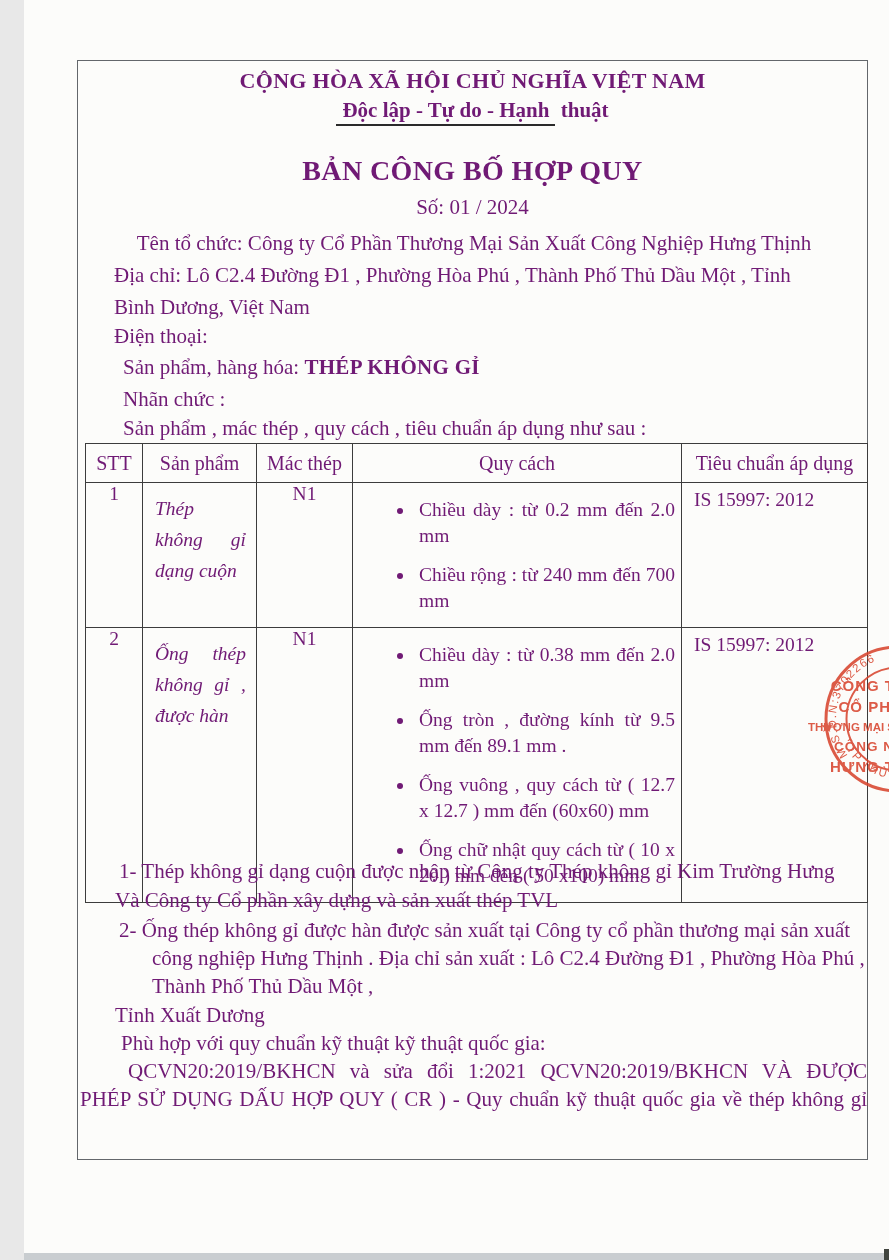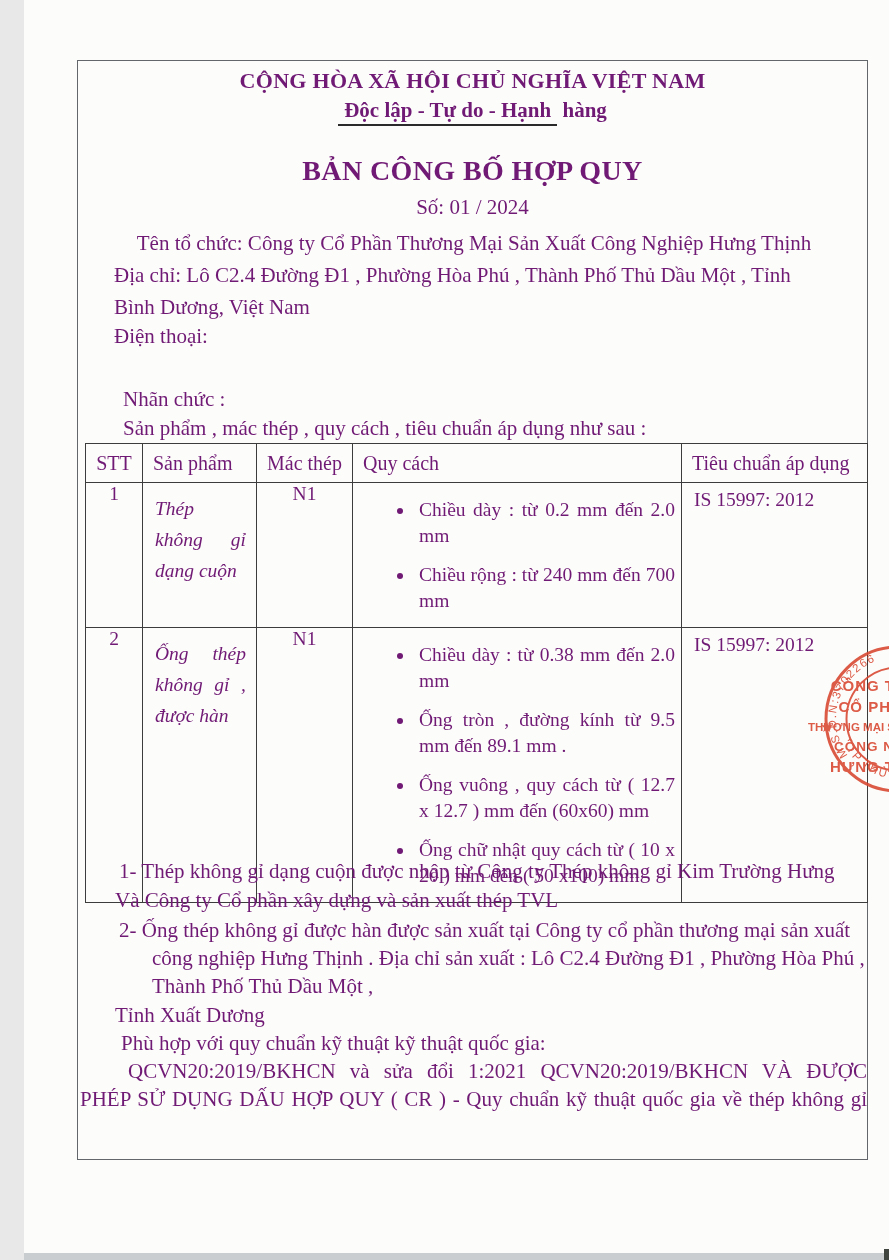--- a/index.html
+++ b/index.html
@@ -30,21 +30,21 @@
   #org{left:90px;top:227px;width:720px;text-align:center;}
   #address{left:90px;top:259px;width:708px;}
   #phone{left:90px;top:320px;}
   #product{left:99px;top:351px;}
   #product b{letter-spacing:.3px;}
   #brand{left:99px;top:383px;}
   #intro{left:99px;top:412px;}
   
   #spec-table{left:61px;top:443px;width:782px;border-collapse:collapse;table-layout:fixed;font-size:19.5px;}
   #spec-table th,#spec-table td{border:1.6px solid #3c3c3c;vertical-align:top;}
-  #spec-table th{font-weight:normal;height:38px;vertical-align:middle;text-align:left;padding:0 10px;font-size:20px;}
+  #spec-table th{font-weight:normal;height:38px;vertical-align:middle;text-align:center;padding:0 10px;font-size:20px;}
   #spec-table th.c, #spec-table td.c{text-align:center;padding:0;}
   col.w-stt{width:57px;} col.w-sp{width:114px;} col.w-mt{width:96px;} col.w-qc{width:329px;} col.w-tc{width:186px;}
   td.stt{padding-top:10px;}
   td.sp{padding:10px 10px 0 12px;text-align:justify;line-height:31px;font-style:italic;}
   td.mt{padding-top:10px;}
   td.qc{padding:6px 6px 0 0;}
   td.tc{padding:6px 6px 0 12px;}
   tr.r1 td{height:96px;}
   tr.r2 td{height:232px;}
   td.qc ul{margin:0;padding:0 0 0 62px;list-style:disc;}
@@ -71,30 +71,31 @@
 </style>
 </head>
 <body>
 
 <div id="page">
 
   <div id="frame" class="abs"></div>
 
   <div id="nat-line" class="abs center-block">CỘNG HÒA XÃ HỘI CHỦ NGHĨA VIỆT NAM</div>
 
-  <div id="motto" class="abs center-block"><span class="ul">Độc lập - Tự do - Hạnh</span><span> hàng</span></div>
+  <div id="motto" class="abs center-block"><span class="ul">Độc lập - Tự do - Hạnh</span><span> thuật</span></div>
 
   <div id="doc-title" class="abs center-block">BẢN CÔNG BỐ HỢP QUY</div>
 
   <div id="doc-number" class="abs center-block">Số: 01 / 2024</div>
 
   <div id="org" class="abs bodytxt">Tên tổ chức: Công ty Cổ Phần Thương Mại Sản Xuất Công Nghiệp Hưng Thịnh</div>
   <div id="address" class="abs bodytxt">Địa chỉ: Lô C2.4 Đường Đ1 , Phường Hòa Phú , Thành Phố Thủ Dầu Một , Tỉnh Bình Dương, Việt Nam</div>
   <div id="phone" class="abs bodytxt">Điện thoại:</div>
 
+  <div id="product" class="abs bodytxt"><span>Sản phẩm, hàng hóa: </span><b>THÉP KHÔNG GỈ</b></div>
 
   <div id="brand" class="abs bodytxt">Nhãn chức :</div>
   <div id="intro" class="abs bodytxt">Sản phẩm , mác thép , quy cách , tiêu chuẩn áp dụng như sau :</div>
 
   <table id="spec-table" class="abs">
     <colgroup>
       <col class="w-stt">
         <col class="w-sp">
         <col class="w-mt">
         <col class="w-qc">

